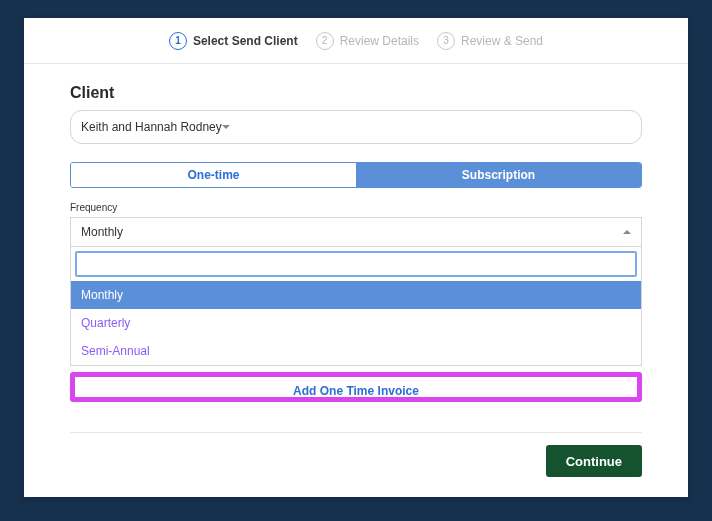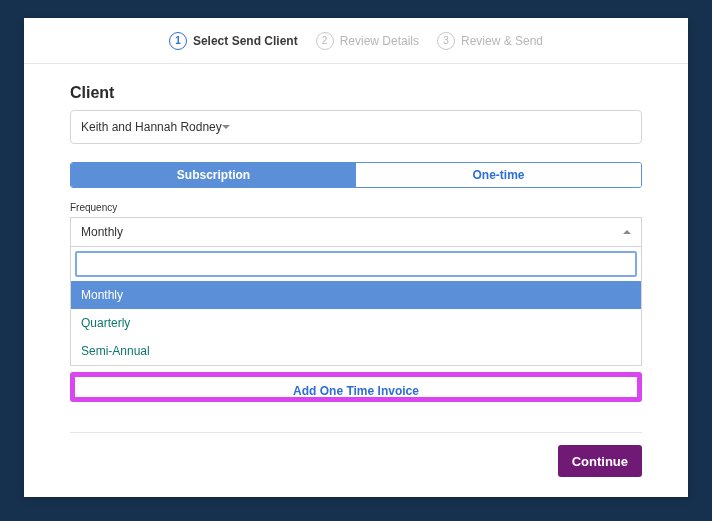--- a/index.html
+++ b/index.html
@@ -54,21 +54,21 @@
     color: #2a2a2a;
     margin-bottom: 8px;
   }
   .select-field {
     display: flex;
     align-items: center;
     justify-content: flex-start;
     width: 100%;
     height: 30px;
     border: 1px solid #d5d5d5;
-    border-radius: 4px;
+    border-radius: 12px;
     padding: 16px 10px;
     font-size: 12px;
     color: #333;
     background: #fff;
     margin-bottom: 18px;
   }
   .caret-down {
     width: 0; height: 0;
     border-left: 4px solid transparent;
     border-right: 4px solid transparent;
@@ -137,21 +137,21 @@
     height: 26px;
     border: 2px solid #7fa9e4;
     border-radius: 2px;
     padding: 0 6px;
     font-size: 12px;
     outline: none;
   }
   .dd-option {
     padding: 7px 10px;
     font-size: 12px;
-    color: #0f766e;
+    color: #8b5cf6;
     cursor: pointer;
   }
   .dd-option.selected {
     background: #5b8fd8;
     color: #fff;
   }
   .hint {
     font-size: 10px;
     color: #666;
     margin-bottom: 6px;
@@ -165,22 +165,22 @@
     color: #2e6fd6;
     font-size: 12px;
     font-weight: 600;
     text-align: center;
     line-height: 28px;
     cursor: pointer;
     margin-bottom: 30px;
   }
   .continue-btn {
     height: 32px;
-    padding: 0 14px;
-    background: #701a75;
+    padding: 0 20px;
+    background: #14532d;
     color: #fff;
     border: none;
     border-radius: 3px;
     font-size: 13px;
     font-weight: 600;
     cursor: pointer;
   }
   .footer-row {
     display: flex;
     justify-content: flex-end;
@@ -211,22 +211,22 @@
   <div class="content">
 
     <div class="section-title">Client</div>
 
     <div class="select-field">
       <span>Keith and Hannah Rodney</span>
       <span class="caret-down"></span>
     </div>
 
     <div class="toggle">
+      <div class="toggle-btn inactive">One-time</div>
       <div class="toggle-btn active">Subscription</div>
-      <div class="toggle-btn inactive">One-time</div>
     </div>
 
     <div class="field-label">Frequency</div>
 
     <div class="freq-wrap">
       <div class="freq-select">
         <span>Monthly</span>
         <span class="caret-up"></span>
       </div>
       <div class="dropdown">

